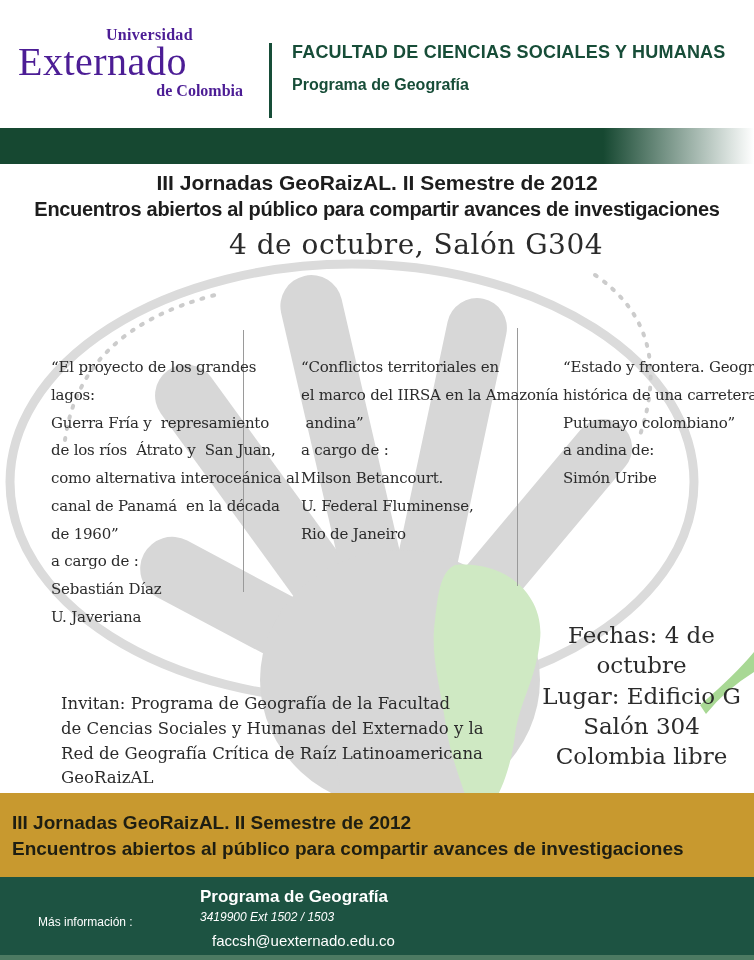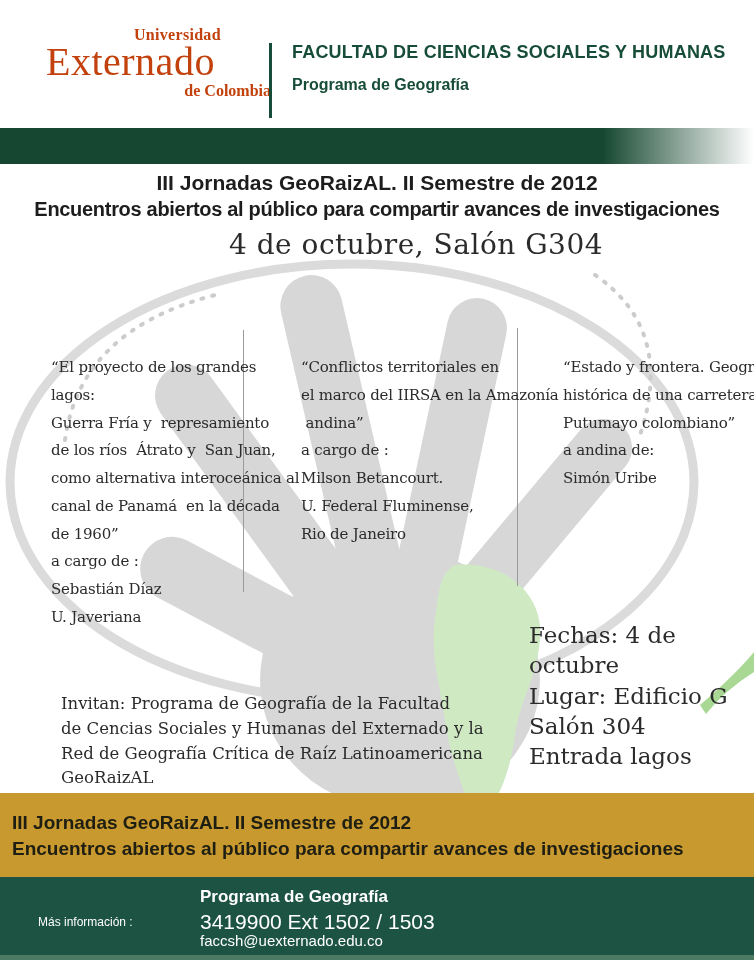--- a/index.html
+++ b/index.html
@@ -2,21 +2,21 @@
 <html><head>
 <meta charset="utf-8">
 <style>
   html,body{margin:0;padding:0;background:#888;}
   .poster{
     position:relative;width:754px;height:960px;margin:0 auto;
     background:#ffffff;overflow:hidden;
     font-family:"Liberation Sans",sans-serif;color:#1d1d1d;
   }
   
-  .logo-block{position:absolute;left:46px;top:26px;width:225px;height:86px;color:#c2410c;font-family:"Liberation Serif",serif;}
+  .logo-block{position:absolute;left:18px;top:26px;width:225px;height:86px;color:#4c1d95;font-family:"Liberation Serif",serif;}
   .logo-universidad{position:absolute;left:88px;top:0;font-size:16px;font-weight:bold;letter-spacing:.3px;}
   .logo-externado{position:absolute;left:0;top:12px;font-size:40px;font-weight:normal;letter-spacing:.5px;}
   .logo-colombia{position:absolute;right:0;top:56px;font-size:16px;font-weight:bold;}
   .header-divider{position:absolute;left:269px;top:43px;width:3px;height:75px;background:#174D38;}
   .faculty-line{position:absolute;left:292px;top:42px;font-size:18px;font-weight:bold;color:#174D38;letter-spacing:.2px;}
   .program-line{position:absolute;left:292px;top:76px;font-size:16px;font-weight:bold;color:#174D38;}
   .green-bar{position:absolute;left:0;top:128px;width:754px;height:36px;
     background:linear-gradient(to right,#164831 0%,#164831 80%,#ffffff 100%);}
   
   .watermark{position:absolute;left:0;top:0;width:754px;height:960px;z-index:0;}
@@ -28,32 +28,32 @@
   
   .talk{position:absolute;top:340px;font-size:15px;line-height:1.85;letter-spacing:-.2px;z-index:2;margin-top:14px;}
   .talk-1{left:12px;width:232px;}
   .talk-2{left:262px;width:254px;}
   .talk-3{left:524px;width:218px;}
   .talk-title,.talk-affiliation{white-space:pre;}
   .col-divider{position:absolute;width:1px;background:#9a9a9a;z-index:1;}
   .col-divider-1{left:243px;top:330px;height:262px;}
   .col-divider-2{left:517px;top:328px;height:258px;}
   
-  .details{position:absolute;left:490px;top:620px;font-size:23px;line-height:1.32;z-index:2;}
+  .details{position:absolute;left:490px;top:620px;font-size:23px;line-height:1.32;z-index:2;text-align:center;}
   .invitation{position:absolute;left:22px;top:692px;font-size:16.5px;line-height:1.5;white-space:pre;z-index:2;}
   
   .gold-banner{position:absolute;left:0;top:793px;width:754px;height:84px;background:#C8992F;z-index:3;}
   .gold-line-1{position:absolute;left:12px;top:19px;font-size:19px;font-weight:bold;color:#1e1e12;}
   .gold-line-2{position:absolute;left:12px;top:45px;font-size:19px;font-weight:bold;color:#1e1e12;}
   
   .footer{position:absolute;left:0;top:877px;width:754px;height:83px;background:#1D5342;z-index:3;color:#ffffff;}
   .footer-label{position:absolute;left:38px;top:38px;font-size:12px;}
   .footer-program{position:absolute;left:200px;top:10px;font-size:17px;font-weight:bold;}
-  .footer-phone{position:absolute;left:200px;top:33px;font-size:21px;}
-  .footer-email{position:absolute;left:200px;top:55px;font-size:15px;text-align:right;}
+  .footer-phone{position:absolute;left:200px;top:33px;font-size:12px;font-style:italic;}
+  .footer-email{position:absolute;left:212px;top:55px;font-size:15px;text-align:right;}
   .footer-strip{position:absolute;left:0;bottom:0;width:754px;height:5px;background:#4C7A62;}
 </style>
 </head>
 <body>
 
 <div class="poster">
 
   <svg class="watermark" viewBox="0 0 754 960" xmlns="http://www.w3.org/2000/svg" aria-hidden="true">
     <ellipse cx="352" cy="482" rx="342" ry="218" fill="none" stroke="#DBDBDB" stroke-width="9"></ellipse>
     <path d="M 65 440 Q 80 330 215 295" fill="none" stroke="#CCCCCC" stroke-width="4" stroke-dasharray="2 9" stroke-linecap="round"></path>
@@ -116,21 +116,21 @@
 histórica de una carretera en el
 Putumayo colombiano”</div>
     <div class="talk-label">a andina de:</div>
     <div class="talk-speaker">Simón Uribe</div>
   </div>
 
   <div class="details hand">
     <div>Fechas: 4 de octubre</div>
     <div>Lugar: Edificio G</div>
     <div>Salón  304</div>
-    <div>Entrada lagos</div>
+    <div>Colombia libre</div>
   </div>
 
   <div class="invitation hand">Invitan: Programa de Geografía de la Facultad
 de Cencias Sociales y Humanas del Externado y la
 Red de Geografía Crítica de Raíz Latinoamericana
 GeoRaizAL</div>
 
   <div class="gold-banner">
     <div class="gold-line-1">III Jornadas GeoRaizAL. II Semestre de 2012</div>
     <div class="gold-line-2">Encuentros abiertos al público para compartir avances de investigaciones</div>

